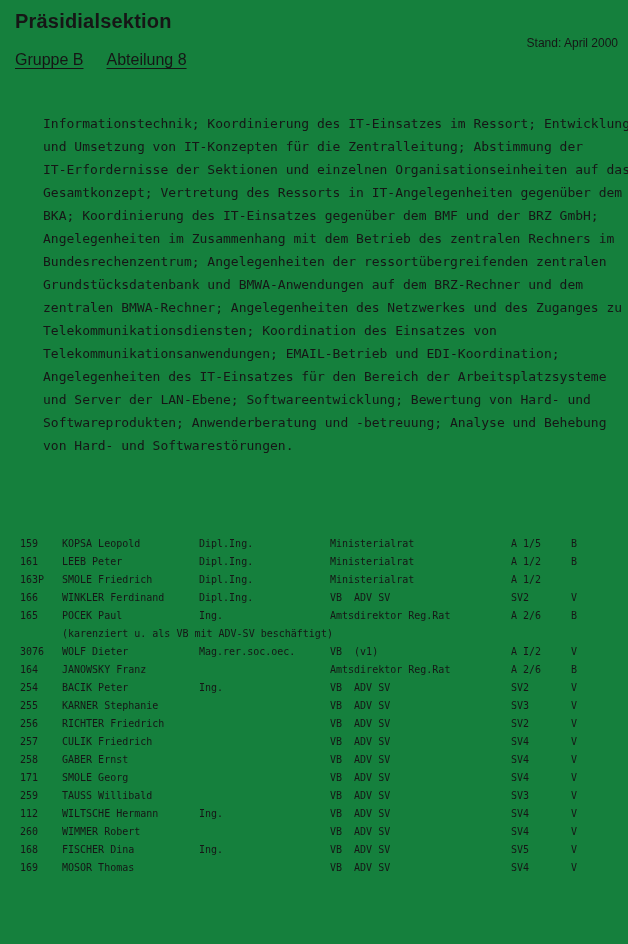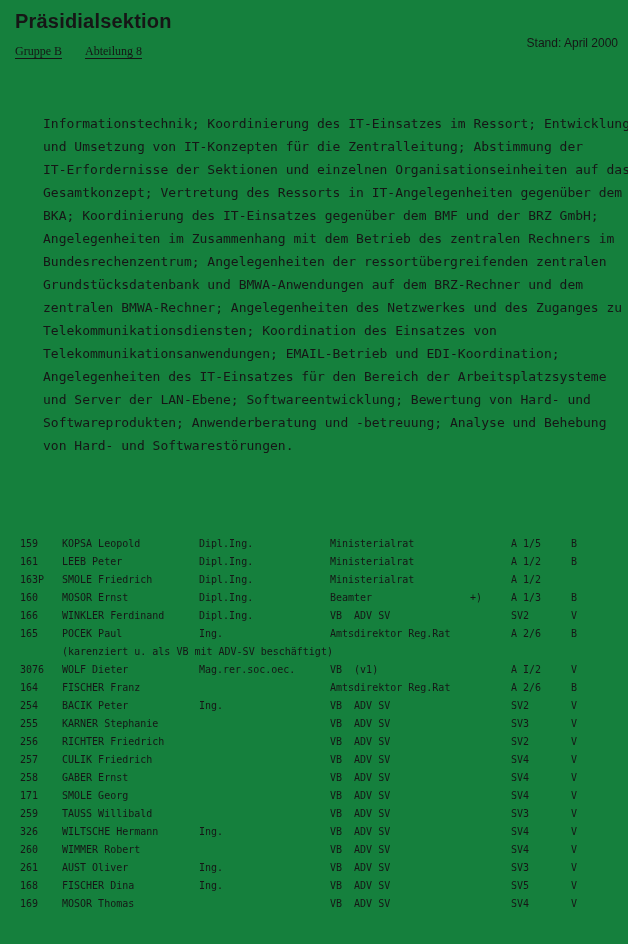--- a/index.html
+++ b/index.html
@@ -24,23 +24,23 @@
   .stand {
     position: absolute;
     right: 10px;
     top: 36px;
     font-family: "Liberation Sans", sans-serif;
     font-size: 12px;
   }
   .group-line {
     position: absolute;
     left: 15px;
-    top: 44px;
-    font-family: Liberation Serif, serif;
-    font-size: 12px;
+    top: 51px;
+    font-family: Liberation Sans, sans-serif;
+    font-size: 16px;
   }
   .group-line .u {
     text-decoration: underline;
     text-underline-offset: 3px;
   }
   .group-line .u:first-child { margin-right: 23px; }
   .paragraph {
     position: absolute;
     left: 14px;
     top: 112px;
@@ -100,32 +100,30 @@
       <div class="pline">Telekommunikationsanwendungen; EMAIL-Betrieb und EDI-Koordination;</div>
       <div class="pline">Angelegenheiten des IT-Einsatzes für den Bereich der Arbeitsplatzsysteme</div>
       <div class="pline">und Server der LAN-Ebene; Softwareentwicklung; Bewertung von Hard- und</div>
       <div class="pline">Softwareprodukten; Anwenderberatung und -betreuung; Analyse und Behebung</div>
       <div class="pline">von Hard- und Softwarestörungen.</div>
     </div>
   <div class="personnel">
       <div class="prow"><span class="c c-id">159</span><span class="c c-name">KOPSA Leopold</span><span class="c c-title">Dipl.Ing.</span><span class="c c-pos">Ministerialrat</span><span class="c c-note"></span><span class="c c-grade">A 1/5</span><span class="c c-cat">B</span></div>
       <div class="prow"><span class="c c-id">161</span><span class="c c-name">LEEB Peter</span><span class="c c-title">Dipl.Ing.</span><span class="c c-pos">Ministerialrat</span><span class="c c-note"></span><span class="c c-grade">A 1/2</span><span class="c c-cat">B</span></div>
       <div class="prow"><span class="c c-id">163P</span><span class="c c-name">SMOLE Friedrich</span><span class="c c-title">Dipl.Ing.</span><span class="c c-pos">Ministerialrat</span><span class="c c-note"></span><span class="c c-grade">A 1/2</span><span class="c c-cat"></span></div>
-      <div class="prow"><span class="c c-id">160</span><span class="c c-name">MOSOR Ernst</span><span class="c c-title">Dipl.Ing.</span><span class="c c-pos">Beamter</span><span class="c c-note">+)</span><span class="c c-grade">A 1/3</span><span class="c c-cat">B</span></div>
       <div class="prow"><span class="c c-id">166</span><span class="c c-name">WINKLER Ferdinand</span><span class="c c-title">Dipl.Ing.</span><span class="c c-pos">VB  ADV SV</span><span class="c c-note"></span><span class="c c-grade">SV2</span><span class="c c-cat">V</span></div>
       <div class="prow"><span class="c c-id">165</span><span class="c c-name">POCEK Paul</span><span class="c c-title">Ing.</span><span class="c c-pos">Amtsdirektor Reg.Rat</span><span class="c c-note"></span><span class="c c-grade">A 2/6</span><span class="c c-cat">B</span></div>
       <div class="prow"><span class="c c-id"></span><span class="c c-notefull">(karenziert u. als VB mit ADV-SV beschäftigt)</span></div>
       <div class="prow"><span class="c c-id">3076</span><span class="c c-name">WOLF Dieter</span><span class="c c-title">Mag.rer.soc.oec.</span><span class="c c-pos">VB  (v1)</span><span class="c c-note"></span><span class="c c-grade">A I/2</span><span class="c c-cat">V</span></div>
-      <div class="prow"><span class="c c-id">164</span><span class="c c-name">FISCHER Franz</span><span class="c c-title"></span><span class="c c-pos">Amtsdirektor Reg.Rat</span><span class="c c-note"></span><span class="c c-grade">A 2/6</span><span class="c c-cat">B</span></div>
+      <div class="prow"><span class="c c-id">164</span><span class="c c-name">JANOWSKY Franz</span><span class="c c-title"></span><span class="c c-pos">Amtsdirektor Reg.Rat</span><span class="c c-note"></span><span class="c c-grade">A 2/6</span><span class="c c-cat">B</span></div>
       <div class="prow"><span class="c c-id">254</span><span class="c c-name">BACIK Peter</span><span class="c c-title">Ing.</span><span class="c c-pos">VB  ADV SV</span><span class="c c-note"></span><span class="c c-grade">SV2</span><span class="c c-cat">V</span></div>
       <div class="prow"><span class="c c-id">255</span><span class="c c-name">KARNER Stephanie</span><span class="c c-title"></span><span class="c c-pos">VB  ADV SV</span><span class="c c-note"></span><span class="c c-grade">SV3</span><span class="c c-cat">V</span></div>
       <div class="prow"><span class="c c-id">256</span><span class="c c-name">RICHTER Friedrich</span><span class="c c-title"></span><span class="c c-pos">VB  ADV SV</span><span class="c c-note"></span><span class="c c-grade">SV2</span><span class="c c-cat">V</span></div>
       <div class="prow"><span class="c c-id">257</span><span class="c c-name">CULIK Friedrich</span><span class="c c-title"></span><span class="c c-pos">VB  ADV SV</span><span class="c c-note"></span><span class="c c-grade">SV4</span><span class="c c-cat">V</span></div>
       <div class="prow"><span class="c c-id">258</span><span class="c c-name">GABER Ernst</span><span class="c c-title"></span><span class="c c-pos">VB  ADV SV</span><span class="c c-note"></span><span class="c c-grade">SV4</span><span class="c c-cat">V</span></div>
       <div class="prow"><span class="c c-id">171</span><span class="c c-name">SMOLE Georg</span><span class="c c-title"></span><span class="c c-pos">VB  ADV SV</span><span class="c c-note"></span><span class="c c-grade">SV4</span><span class="c c-cat">V</span></div>
       <div class="prow"><span class="c c-id">259</span><span class="c c-name">TAUSS Willibald</span><span class="c c-title"></span><span class="c c-pos">VB  ADV SV</span><span class="c c-note"></span><span class="c c-grade">SV3</span><span class="c c-cat">V</span></div>
-      <div class="prow"><span class="c c-id">326</span><span class="c c-name">WILTSCHE Hermann</span><span class="c c-title">Ing.</span><span class="c c-pos">VB  ADV SV</span><span class="c c-note"></span><span class="c c-grade">SV4</span><span class="c c-cat">V</span></div>
+      <div class="prow"><span class="c c-id">112</span><span class="c c-name">WILTSCHE Hermann</span><span class="c c-title">Ing.</span><span class="c c-pos">VB  ADV SV</span><span class="c c-note"></span><span class="c c-grade">SV4</span><span class="c c-cat">V</span></div>
       <div class="prow"><span class="c c-id">260</span><span class="c c-name">WIMMER Robert</span><span class="c c-title"></span><span class="c c-pos">VB  ADV SV</span><span class="c c-note"></span><span class="c c-grade">SV4</span><span class="c c-cat">V</span></div>
-      <div class="prow"><span class="c c-id">261</span><span class="c c-name">AUST Oliver</span><span class="c c-title">Ing.</span><span class="c c-pos">VB  ADV SV</span><span class="c c-note"></span><span class="c c-grade">SV3</span><span class="c c-cat">V</span></div>
       <div class="prow"><span class="c c-id">168</span><span class="c c-name">FISCHER Dina</span><span class="c c-title">Ing.</span><span class="c c-pos">VB  ADV SV</span><span class="c c-note"></span><span class="c c-grade">SV5</span><span class="c c-cat">V</span></div>
       <div class="prow"><span class="c c-id">169</span><span class="c c-name">MOSOR Thomas</span><span class="c c-title"></span><span class="c c-pos">VB  ADV SV</span><span class="c c-note"></span><span class="c c-grade">SV4</span><span class="c c-cat">V</span></div>
     </div>
 </div>
 
 </body></html>

